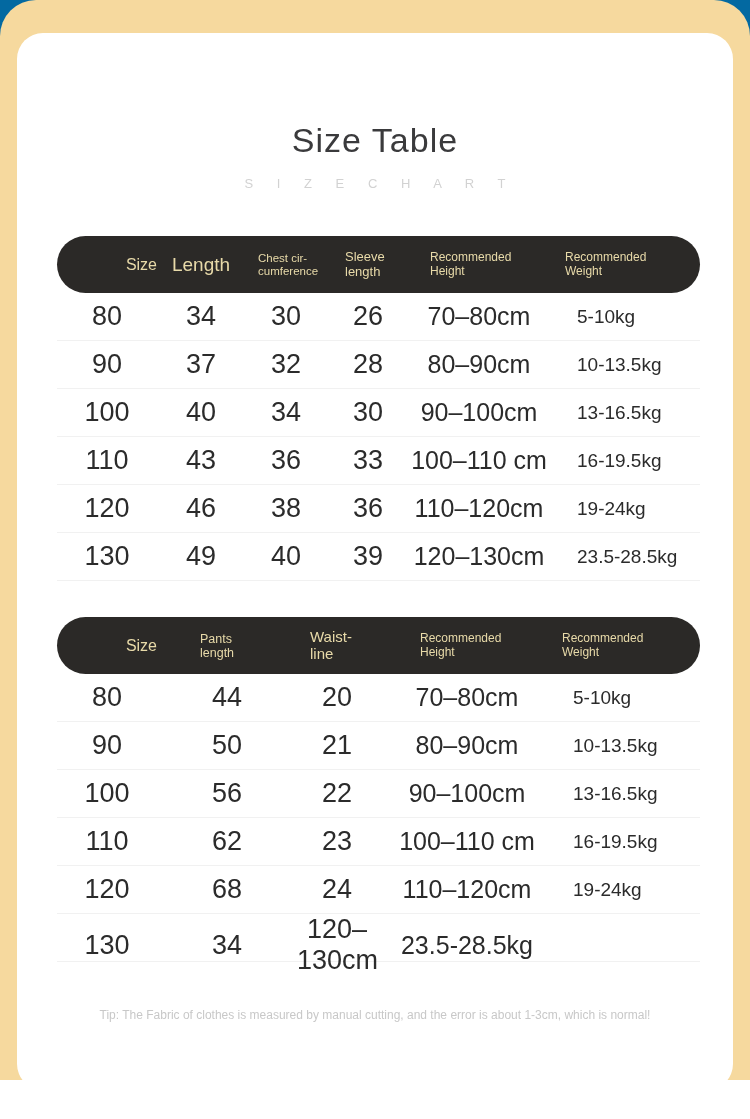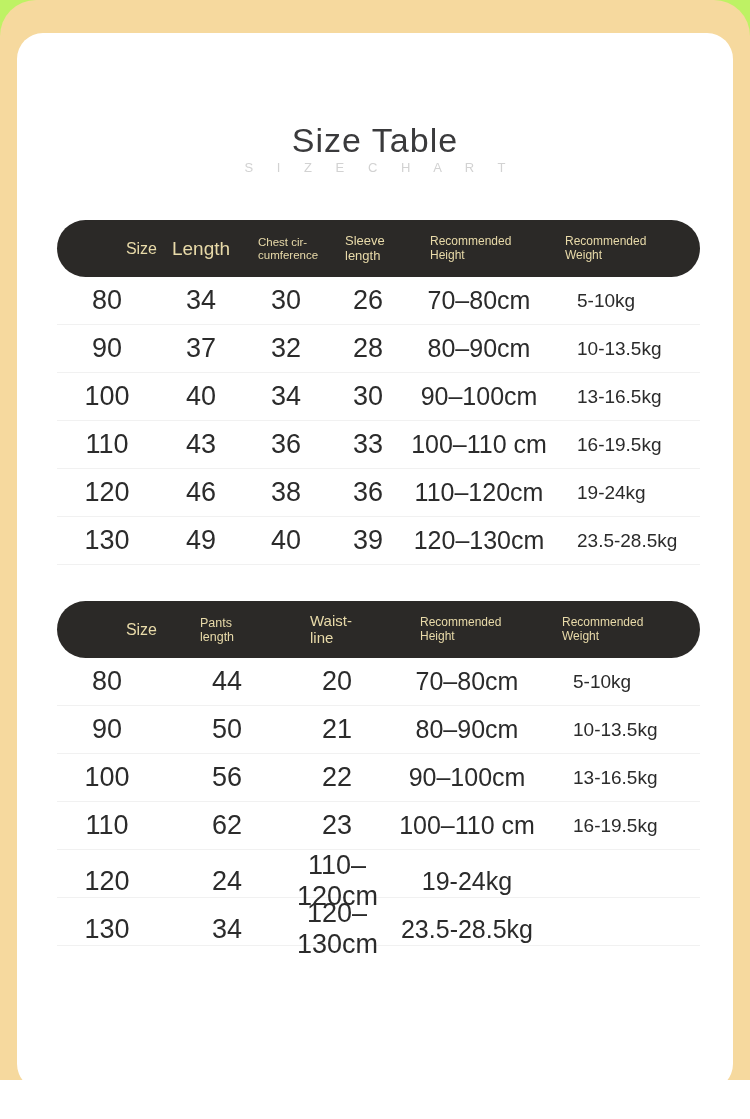--- a/index.html
+++ b/index.html
@@ -1,36 +1,36 @@
 <!DOCTYPE html>
 <html style="--bg: #F6D99E; --card: #FFFFFF; --bar: #2B2927; --barText: #E8DAA9;"><head>
 <meta charset="utf-8">
 <style>
   * { margin:0; padding:0; box-sizing:border-box; }
   html,body { width:750px; background:#ffffff; font-family:"Liberation Sans", sans-serif; }
   .stage {
-    position:relative; width:750px; height:1080px; background:#bef264; overflow:hidden;
+    position:relative; width:750px; height:1080px; background:#0369a1; overflow:hidden;
   }
   .bg {
     position:absolute; inset:0;
     background:var(--bg, #F6D99E);
     border-radius:36px 36px 0 0;
   }
   .card {
     position:absolute; left:17px; top:33px; width:716px; height:1057px;
     background:var(--card, #ffffff);
     border-radius:26px;
   }
   
   .title-block { text-align:center; padding-top:88px; }
   .page-title {
     font-size:34px; font-weight:400; color:#3a3a3c; letter-spacing:1px;
   }
   .page-subtitle {
-    font-size:13px; color:#d2d2d2; letter-spacing:10px;
+    margin-top:16px; font-size:13px; color:#d2d2d2; letter-spacing:10px;
     text-indent:10px; font-weight:400;
   }
   
   .size-table { margin:0 33px 0 40px; }
   .size-table.first { margin-top:45px; }
   .size-table.second { margin-top:36px; }
   .bar {
     height:57px; background:var(--bar, #2B2927); border-radius:28.5px;
     display:grid; align-items:center; color:var(--barText, #E8DAA9);
   }
@@ -175,28 +175,30 @@
           </div>
           <div class="row">
             <div class="cell">110</div>
             <div class="cell">62</div>
             <div class="cell">23</div>
             <div class="cell">100–110 cm</div>
             <div class="cell">16-19.5kg</div>
           </div>
           <div class="row">
             <div class="cell">120</div>
+            <div class="cell">68</div>
             <div class="cell">24</div>
             <div class="cell">110–120cm</div>
             <div class="cell">19-24kg</div>
           </div>
           <div class="row">
             <div class="cell">130</div>
             <div class="cell">34</div>
             <div class="cell">120–130cm</div>
             <div class="cell">23.5-28.5kg</div>
           </div>
         </div>
     </div>
 
+    <div class="tip">Tip: The Fabric of clothes is measured by manual cutting, and the error is about 1-3cm, which is normal!</div>
 
   </div>
 </div>
 
 </body></html>

